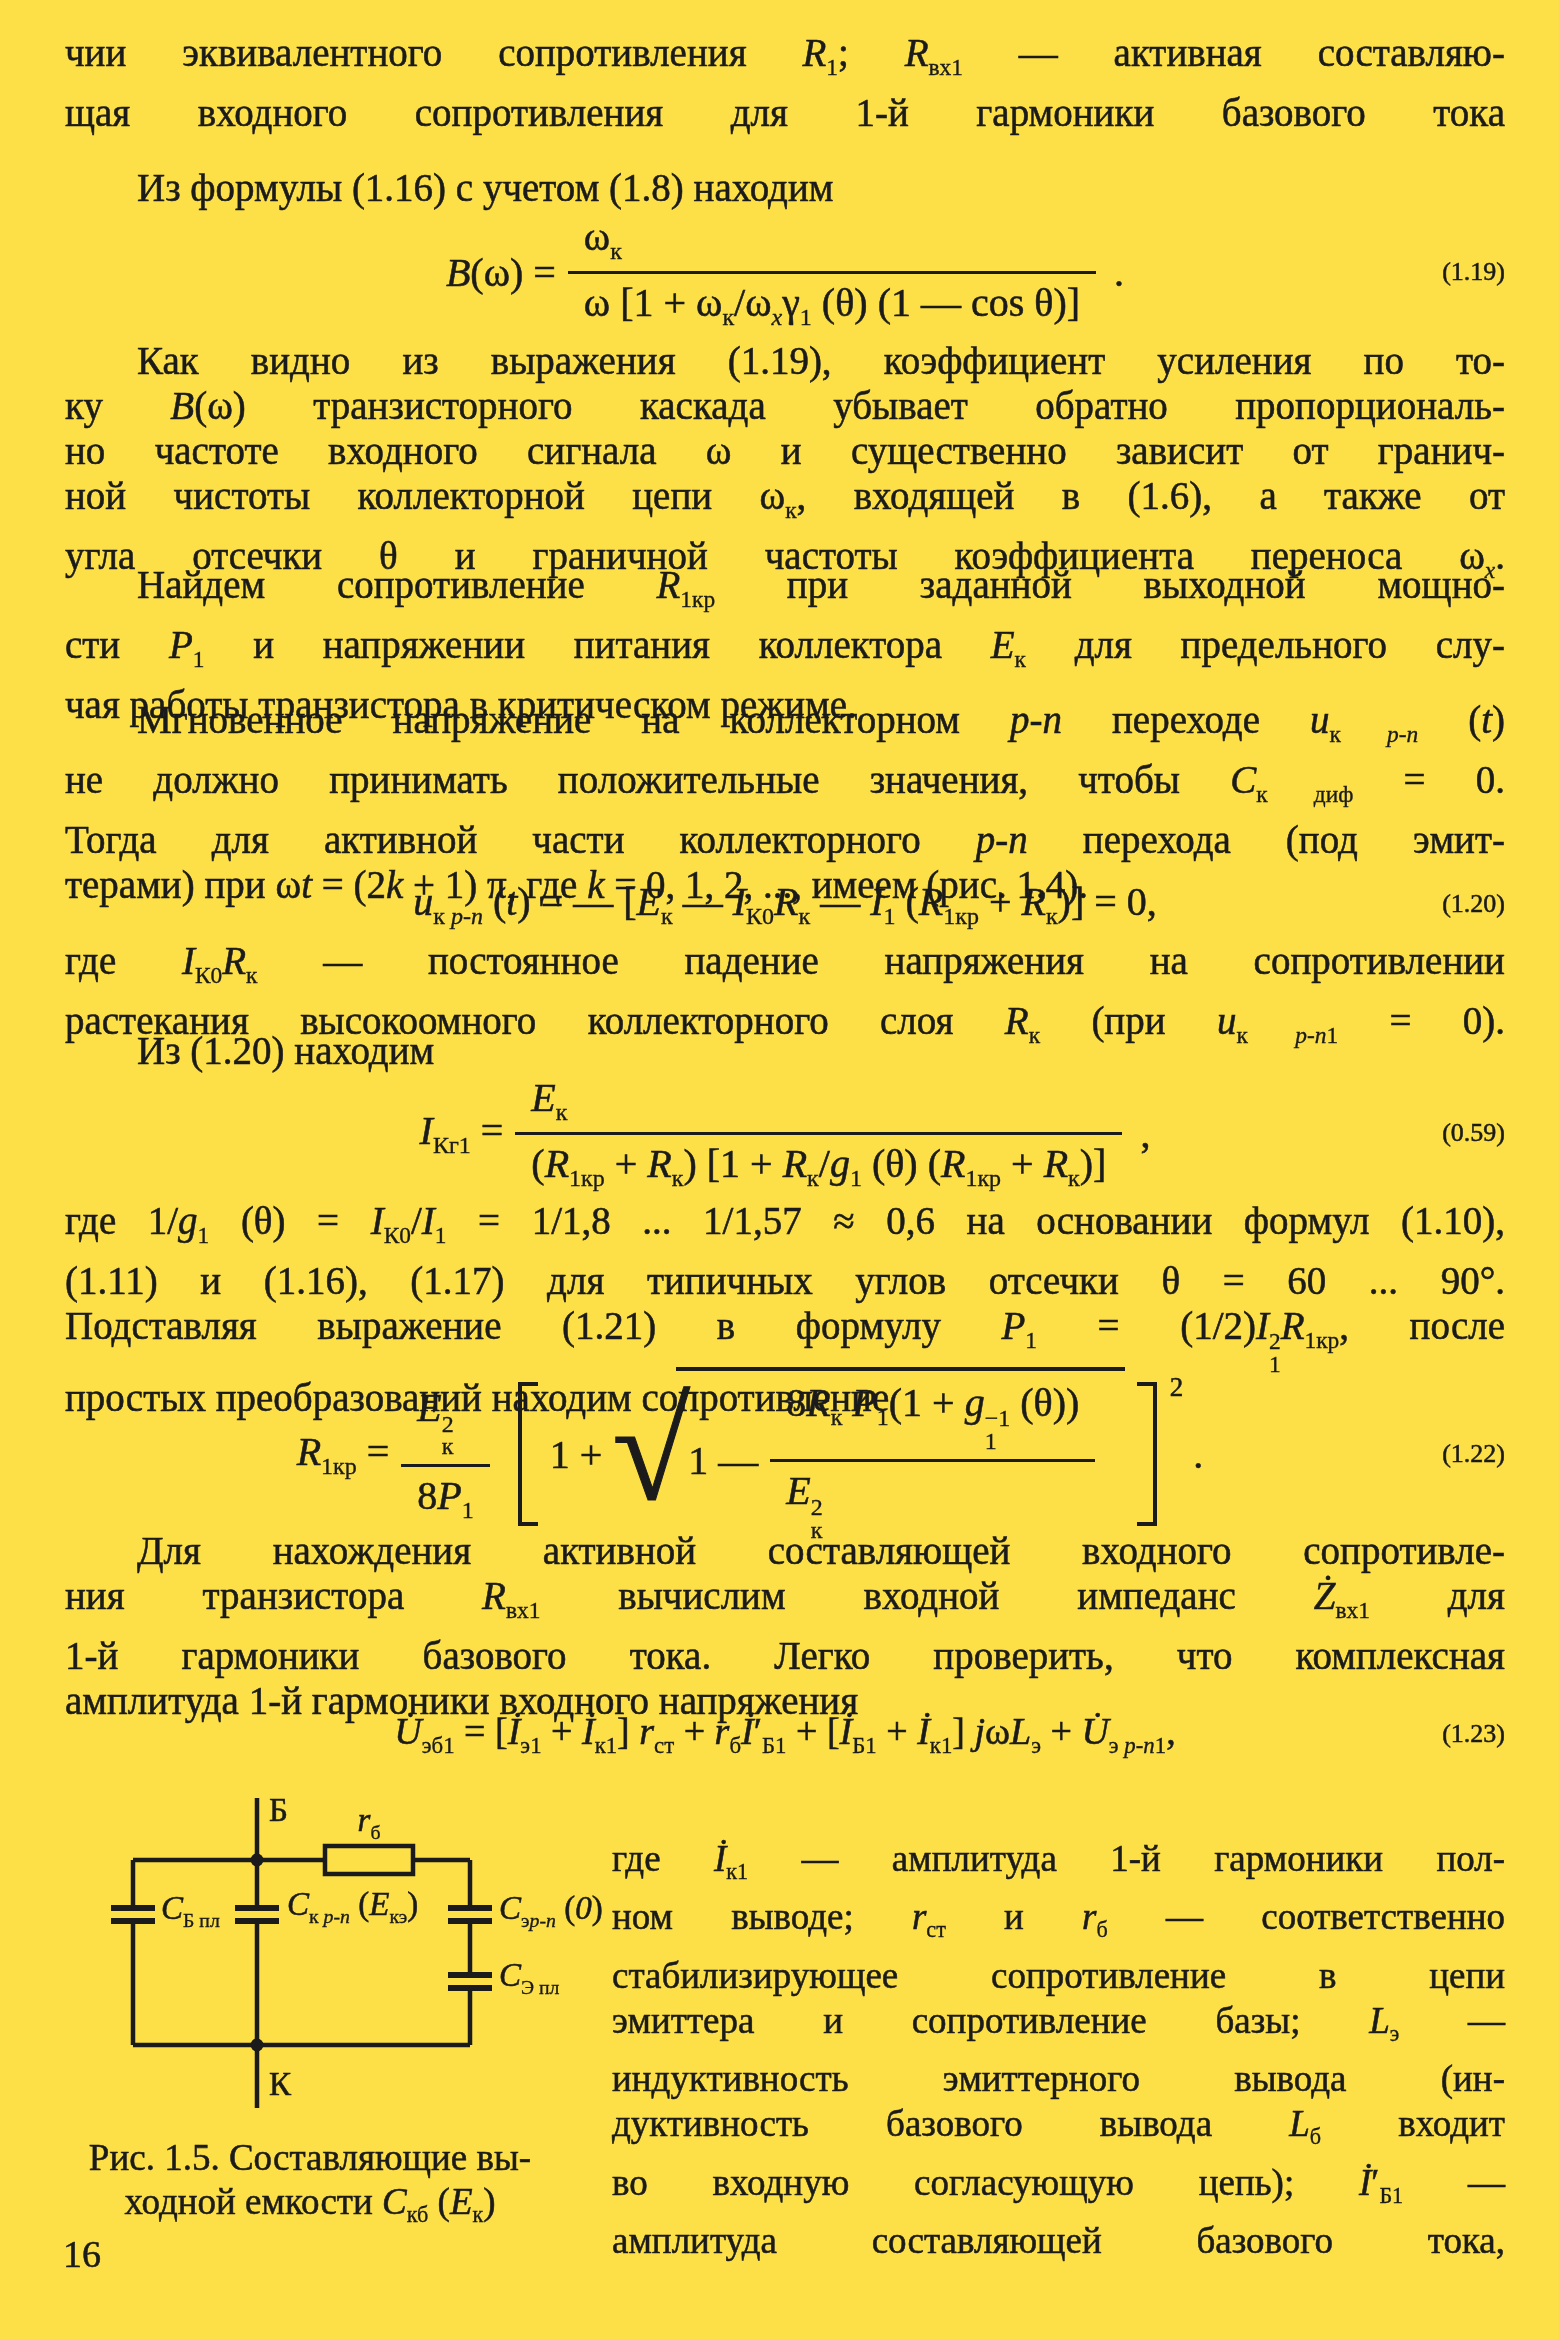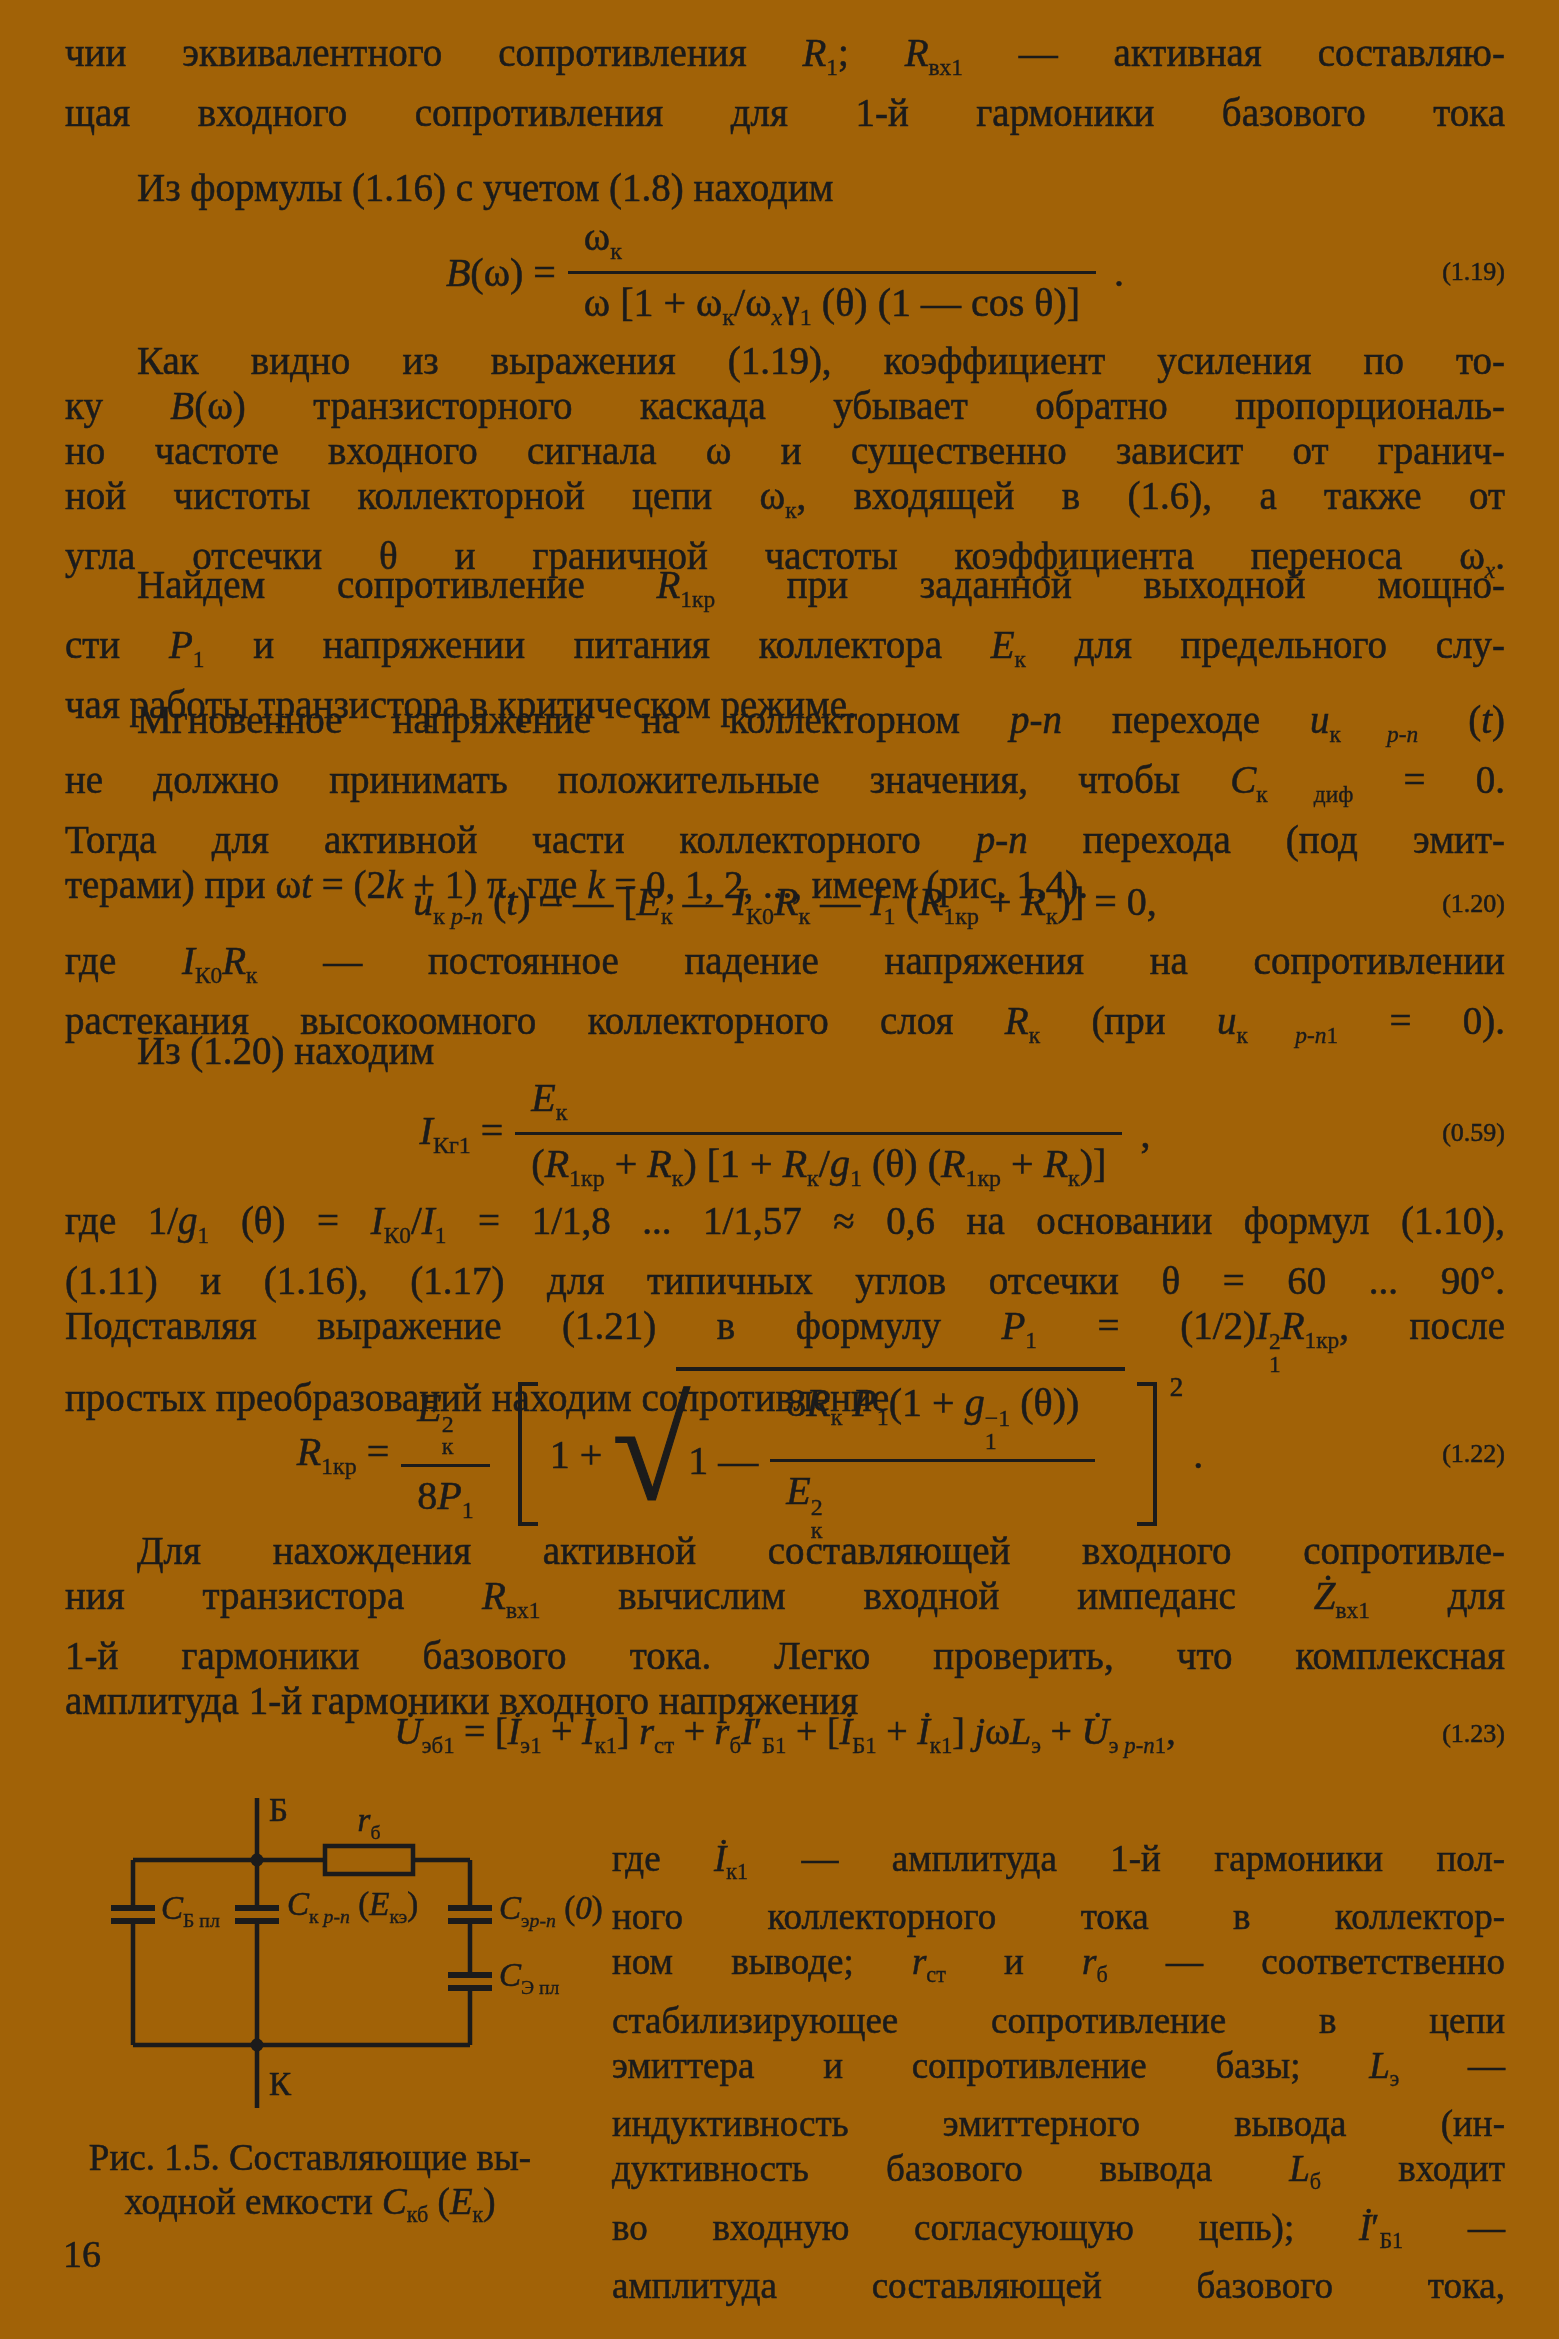--- a/index.html
+++ b/index.html
@@ -1,20 +1,20 @@
 <!DOCTYPE html>
 <html><head>
 <meta charset="utf-8">
 <style>
   html,body{margin:0;padding:0;background:#6b6b6b;}
   .page{
     position:relative;
     width:1559px;height:2339px;
     margin:0 auto;
-    background:#a16207;
+    background:#fde047;
     color:#1b1b1b;
     font-family:"Liberation Serif", serif;
     -webkit-text-stroke:0.55px currentColor;
     overflow:hidden;
   }
   .block{position:absolute;left:65px;right:54px;}
   .ln{
     font-size:39px;line-height:45px;
     text-align:justify;text-align-last:justify;
     white-space:normal;
@@ -233,21 +233,20 @@
     <div class="figlabel" style="left:174px;top:276px">К</div>
   </div>
 
   <div class="caption">
     <div>Рис. 1.5. Составляющие вы-</div>
     <div>ходной  емкости  <i>C</i><sub>кб</sub> (<i>E</i><sub>к</sub>)</div>
   </div>
 
   <div class="rightcol">
     <div class="rln">где <i>İ</i><sub>к1</sub> — амплитуда 1-й гармоники пол-</div>
-    <div class="rln">ного  коллекторного  тока  в  коллектор-</div>
     <div class="rln">ном выводе;  <i>r</i><sub>ст</sub>  и  <i>r</i><sub>б</sub> — соответственно</div>
     <div class="rln">стабилизирующее  сопротивление  в цепи</div>
     <div class="rln">эмиттера  и  сопротивление  базы;  <i>L</i><sub>э</sub> —</div>
     <div class="rln">индуктивность  эмиттерного  вывода  (ин-</div>
     <div class="rln">дуктивность   базового  вывода  <i>L</i><sub>б</sub>  входит</div>
     <div class="rln">во  входную  согласующую  цепь);  <i>İ</i>′<sub>Б1</sub> —</div>
     <div class="rln">амплитуда  составляющей  базового  тока,</div>
   </div>
 
   <div class="pagenum">16</div>

